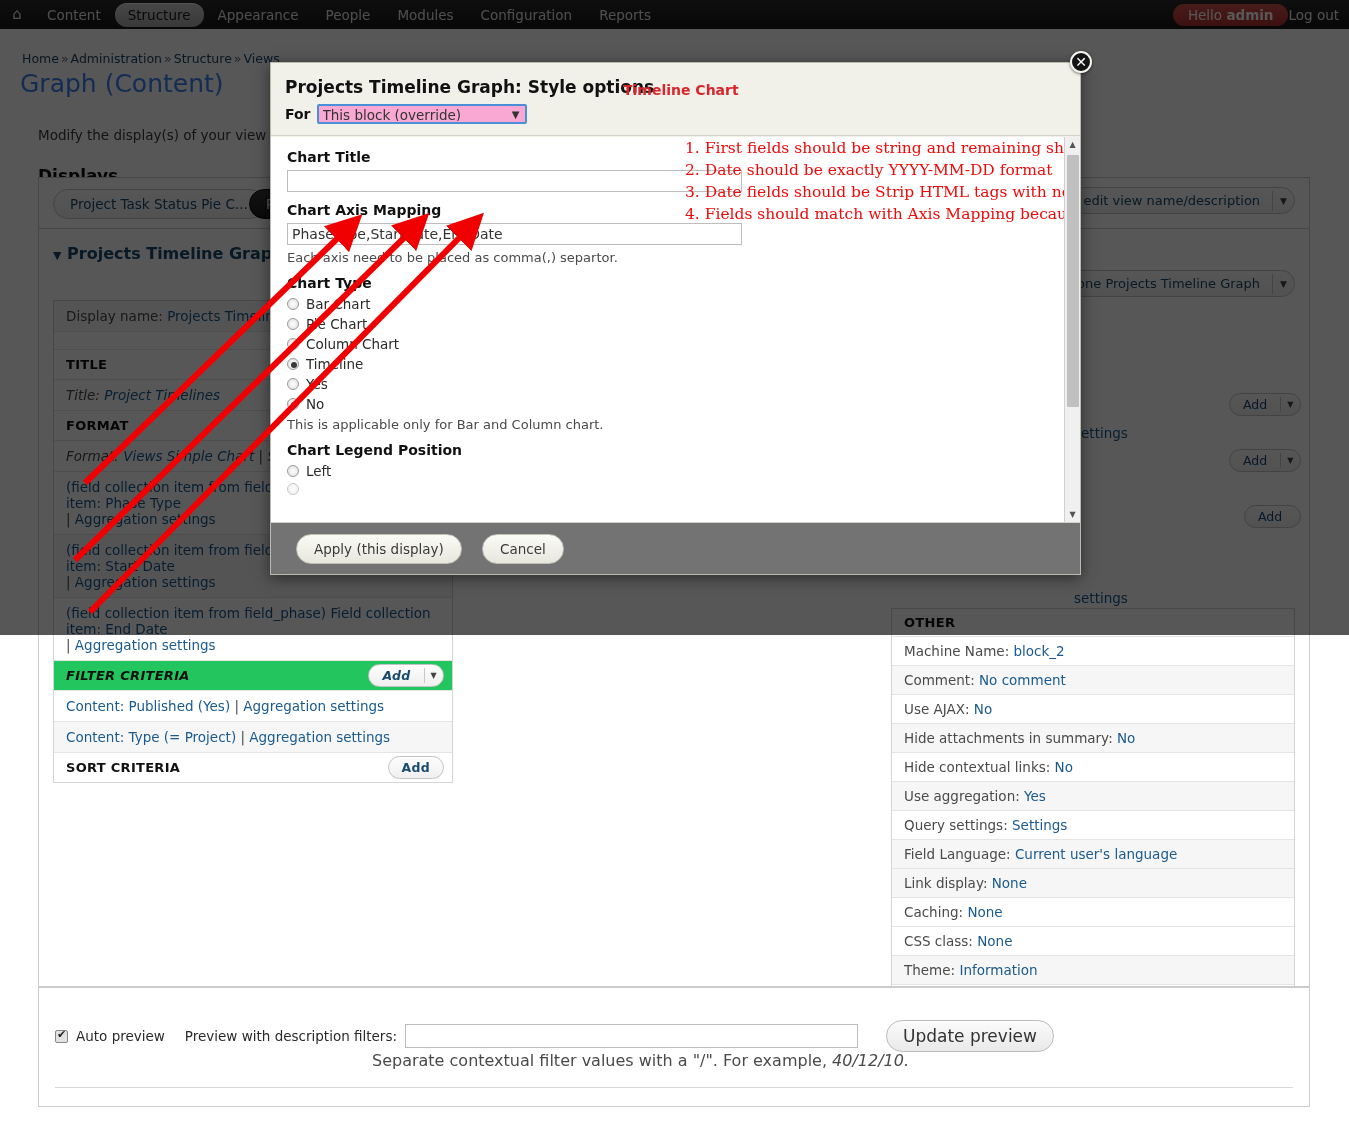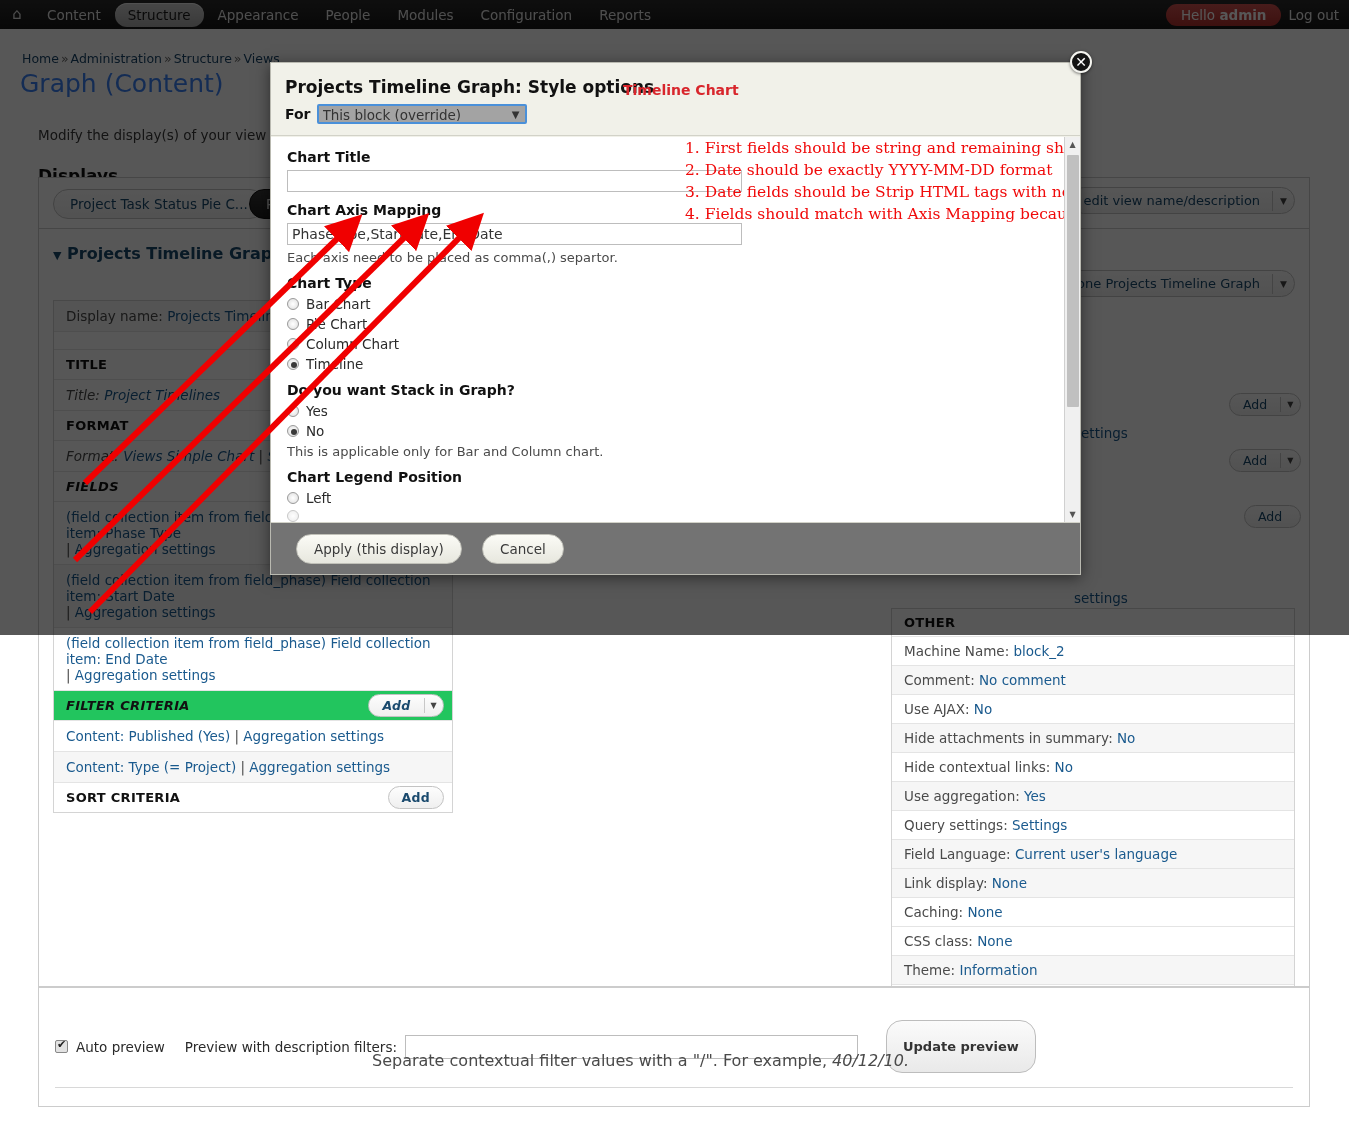--- a/index.html
+++ b/index.html
@@ -27,21 +27,21 @@
   #toolbar .menu { display:flex; align-items:center; gap:1px; }
   #toolbar .menu a {
     color:#e5e5e5; text-decoration:none; font-size:13.5px;
     padding:4px 13px; border-radius:12px; white-space:nowrap;
   }
   #toolbar .menu a.active {
     background:linear-gradient(#cfcfcf,#a8a8a8);
     color:#1a1a1a; font-weight:normal;
     box-shadow:inset 0 1px 0 rgba(255,255,255,.6);
   }
-  #toolbar .right { position:absolute; right:10px; display:flex; align-items:center; gap:7px; }
+  #toolbar .right { position:absolute; right:10px; display:flex; align-items:center; gap:0; }
   #toolbar .hello {
     background:linear-gradient(#d1524f,#b3322f);
     color:#fff; padding:3px 15px; border-radius:12px; font-size:13.5px;
   }
   #toolbar .hello b { color:#fff; }
   #toolbar .logout { color:#e9e9e9; text-decoration:none; font-size:13.5px; }
 
   
   #page {
     position:absolute; top:29px; left:0; width:1349px; height:1094px;
@@ -152,21 +152,21 @@
   .cbx:after {
     content:"✔"; position:absolute; left:1px; top:-3px; font-size:11px; color:#222;
   }
   .prev-label { font-size:13.5px; color:#2a2a2a; }
   .prev-input {
     width:453px; height:24px; border:1px solid #bdbdbd; background:#fff;
   }
   .update-btn {
     border:1px solid #bdbdbd; border-radius:16px;
     background:linear-gradient(#fbfbfb,#e9e9e9);
-    padding:18px 16px; font-size:13px; color:#333; cursor:pointer;font-weight:bold;
+    padding:5px 16px; font-size:17px; color:#333; cursor:pointer;
   }
   .prev-help { font-size:16px; color:#4a4a4a; }
 
   
   #dim {
     position:absolute; left:0; top:0; width:1349px; height:635px;
     background:rgba(0,0,0,.66);
     z-index:40;
   }
 
@@ -187,21 +187,21 @@
   }
   #modal-head .badge {
     position:absolute; left:352px; top:19px;
     color:#d8262c; font-size:14px; font-weight:bold;
   }
   #modal-head .forrow {
     position:absolute; left:14px; top:41px; display:flex; align-items:center; gap:6px;
   }
   #modal-head .forrow .for-lbl { font-size:14px; font-weight:bold; color:#111; }
   #for-select {
-    width:210px; height:20px; border:2px solid #4a90d9; background:#a3a3a3;
+    width:210px; height:20px; border:2px solid #4a90d9; background:#f9a8d4;
     font-size:13.5px; color:#333; padding:1px 4px;
     font-family:"DejaVu Sans", sans-serif; border-radius:2px;
     -webkit-appearance:none; appearance:none;
   }
   .sel-wrap { position:relative; display:inline-block; }
   .sel-wrap .sel-caret {
     position:absolute; right:7px; top:5px; font-size:10px; color:#333; pointer-events:none;
   }
 
   #modal-body {
@@ -333,27 +333,20 @@
       <div class="detail-row">
         <span class="ital muted">Title:</span>
         <a class="lnk ital" href="#">Project Timelines</a>
       </div>
       <div class="detail-row hdr up">FORMAT</div>
       <div class="detail-row">
         <span class="ital muted">Format:</span>
         <a class="lnk ital" href="#">Views Simple Chart</a>
         <span class="muted">|</span>
         <a class="lnk ital" href="#">Settings</a>
-      </div>
-      <div class="detail-row hdr" style="position:relative;">
-        <span>FIELDS</span>
-        <span class="addbtn" style="top:3px;">
-          <span class="lbl">Add</span>
-          <span class="caret">▼</span>
-        </span>
       </div>
       <div class="detail-row">
         <a class="lnk" href="#">(field collection item from field_phase) Field collection item: Phase Type</a><br>
         <span class="muted">|</span> <a class="lnk" href="#">Aggregation settings</a>
       </div>
       <div class="detail-row alt">
         <a class="lnk" href="#">(field collection item from field_phase) Field collection item: Start Date</a><br>
         <span class="muted">|</span> <a class="lnk" href="#">Aggregation settings</a>
       </div>
       <div class="detail-row">
@@ -477,21 +470,20 @@
       </div>
       <div class="radio-row">
         <span class="rd"></span>
         <span class="rd-lbl">Column Chart</span>
       </div>
       <div class="radio-row">
         <span class="rd on"></span>
         <span class="rd-lbl">Timeline</span>
       </div>
 
-      <div class="f-label">Do you want Stack in Graph?</div>
       <div class="radio-row">
         <span class="rd"></span>
         <span class="rd-lbl">Yes</span>
       </div>
       <div class="radio-row">
         <span class="rd on"></span>
         <span class="rd-lbl">No</span>
       </div>
       <div class="f-desc">This is applicable only for Bar and Column chart.</div>
 

